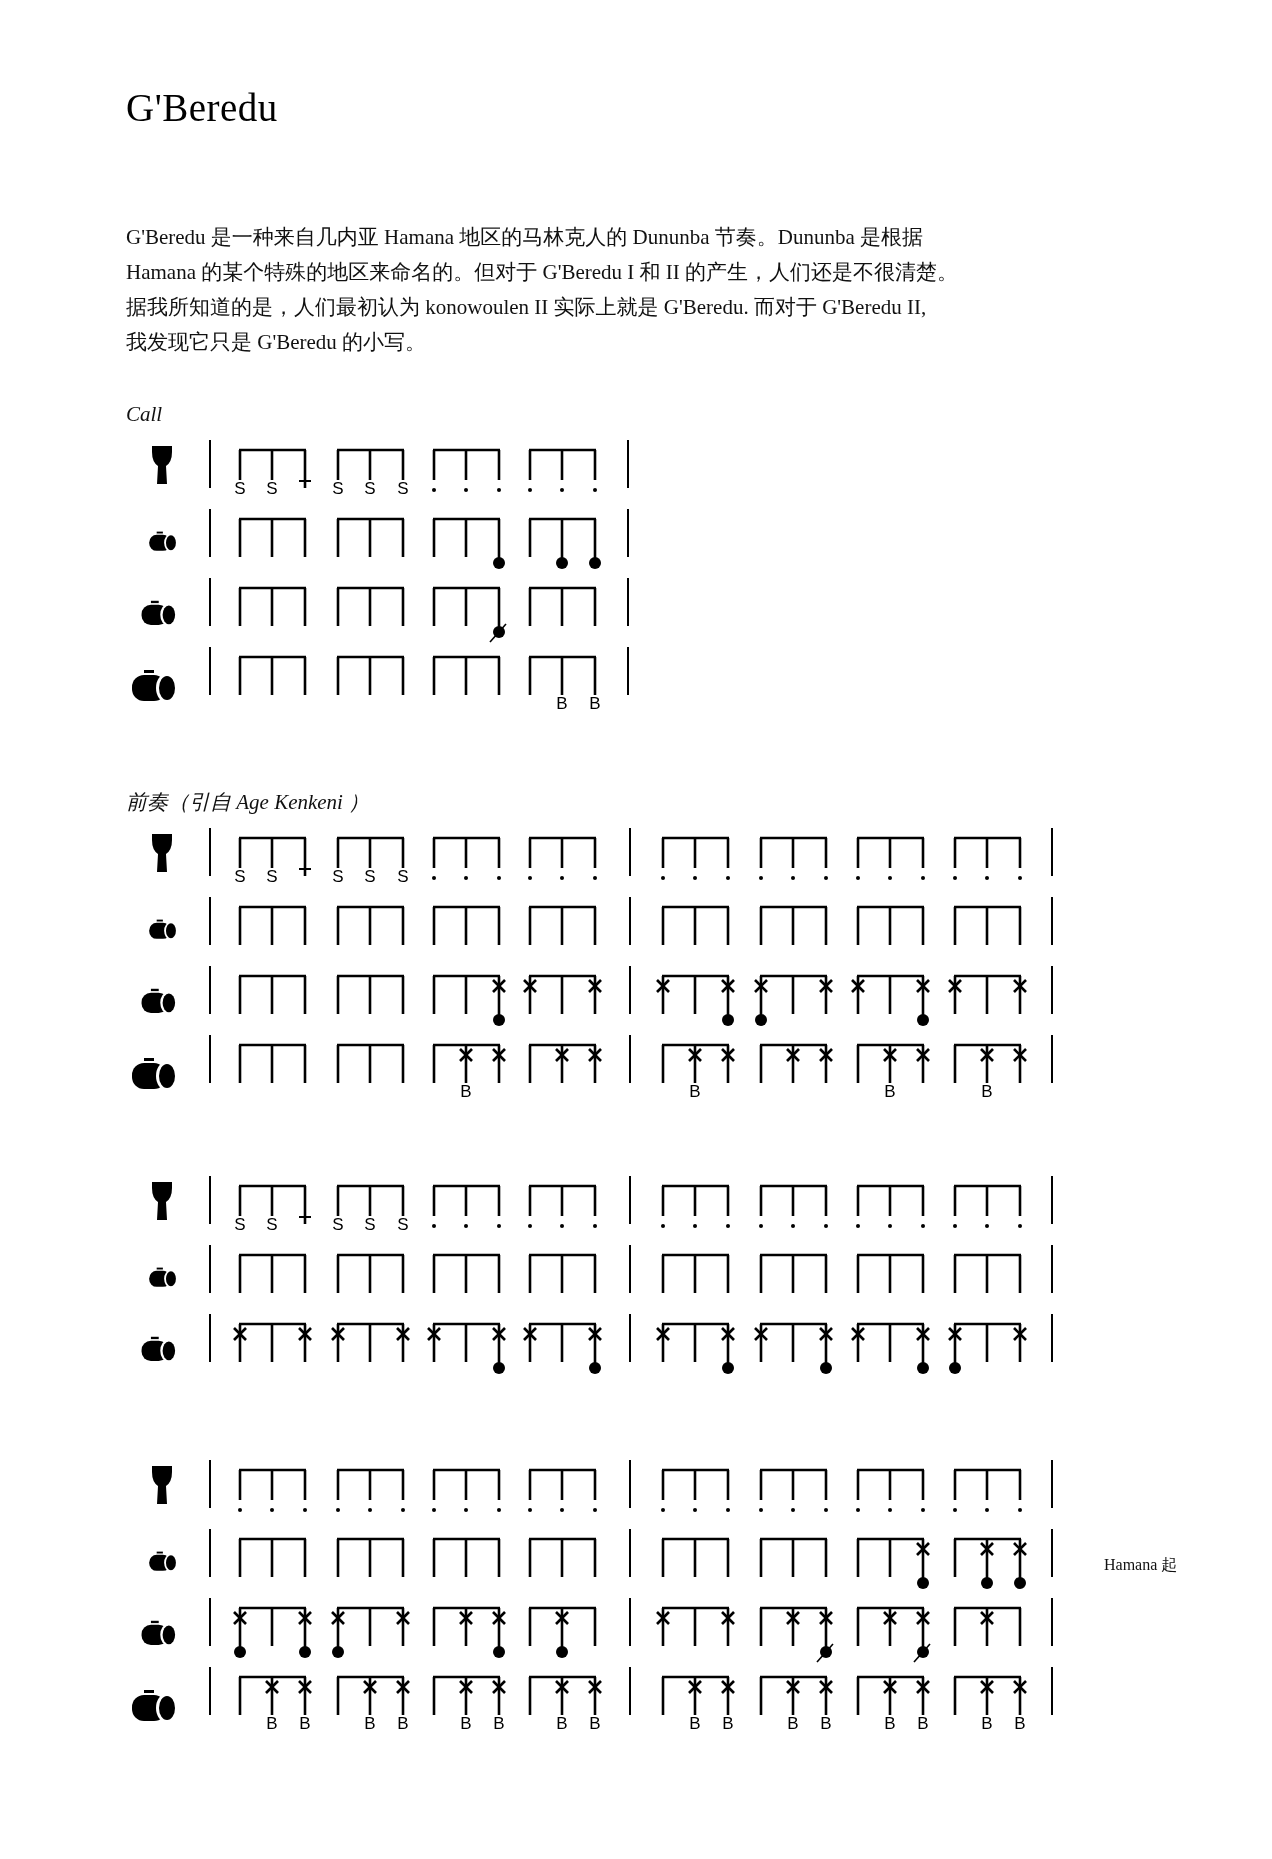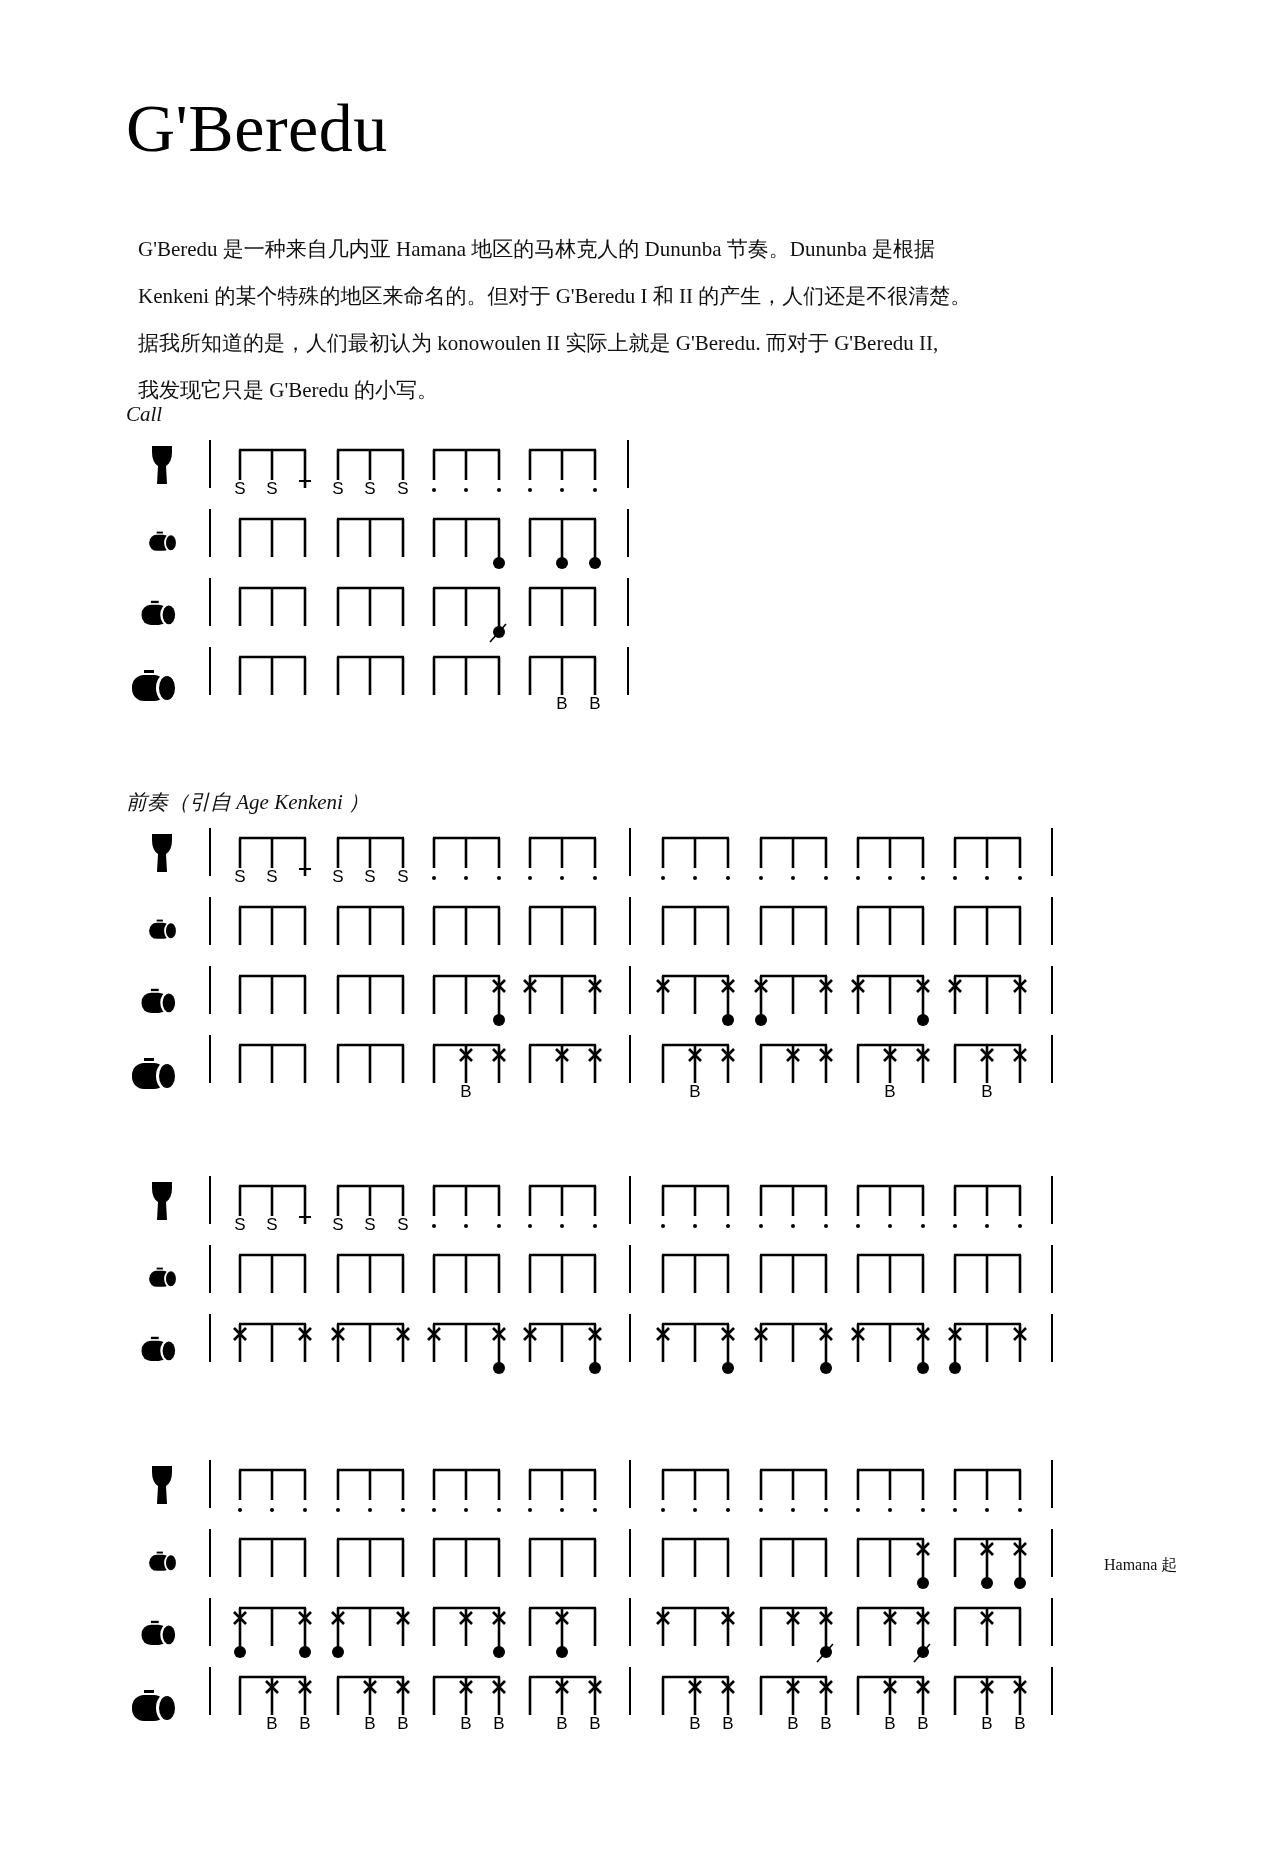--- a/index.html
+++ b/index.html
@@ -1,35 +1,35 @@
 <!DOCTYPE html>
 <html><head>
 <meta charset="utf-8">
 <style>
   html, body { margin:0; padding:0; background:#ffffff; }
   body { width:1272px; height:1859px; position:relative; overflow:hidden;
          font-family:"Liberation Serif", "DejaVu Serif", serif; color:#000; }
-  .title { position:absolute; left:126px; top:94px; font-size:68px; line-height:1; letter-spacing:0.5px; }
+  .title { position:absolute; left:126px; top:88px; font-size:39px; line-height:1; letter-spacing:0.5px; }
   .intro { position:absolute; left:126px; top:220px; width:980px; font-size:21px; line-height:35px; color:#111; }
-  .intro p { margin:12px; white-space:nowrap; }
+  .intro p { margin:0; white-space:nowrap; }
   .section-label { position:absolute; left:126px; font-size:21px; color:#111;font-style:italic; }
   .side-note { position:absolute; left:1104px; top:1555px; font-size:16px; color:#111; }
   .system { position:absolute; left:0; width:1272px; }
   .row { position:absolute; left:0; width:1272px; height:56px; }
   .drum-icon { position:absolute; }
   svg.staff { position:absolute; left:0; top:0; overflow:visible; }
 </style>
 </head>
 <body>
 
 <div class="title">G'Beredu</div>
 
 <div class="intro">
   <p>G'Beredu 是一种来自几内亚 Hamana 地区的马林克人的 Dununba 节奏。Dununba 是根据</p>
-  <p>Kenkeni 的某个特殊的地区来命名的。但对于 G'Beredu I 和 II 的产生，人们还是不很清楚。</p>
+  <p>Hamana 的某个特殊的地区来命名的。但对于 G'Beredu I 和 II 的产生，人们还是不很清楚。</p>
   <p>据我所知道的是，人们最初认为 konowoulen II 实际上就是 G'Beredu. 而对于 G'Beredu II,</p>
   <p>我发现它只是 G'Beredu 的小写。</p>
 </div>
 
 <div class="section-label" style="top:402px">Call</div>
 <div class="section-label" style="top:788px">前奏（引自 Age Kenkeni ）</div>
 
 <div class="side-note">Hamana 起</div>
 
 <div id="score">

